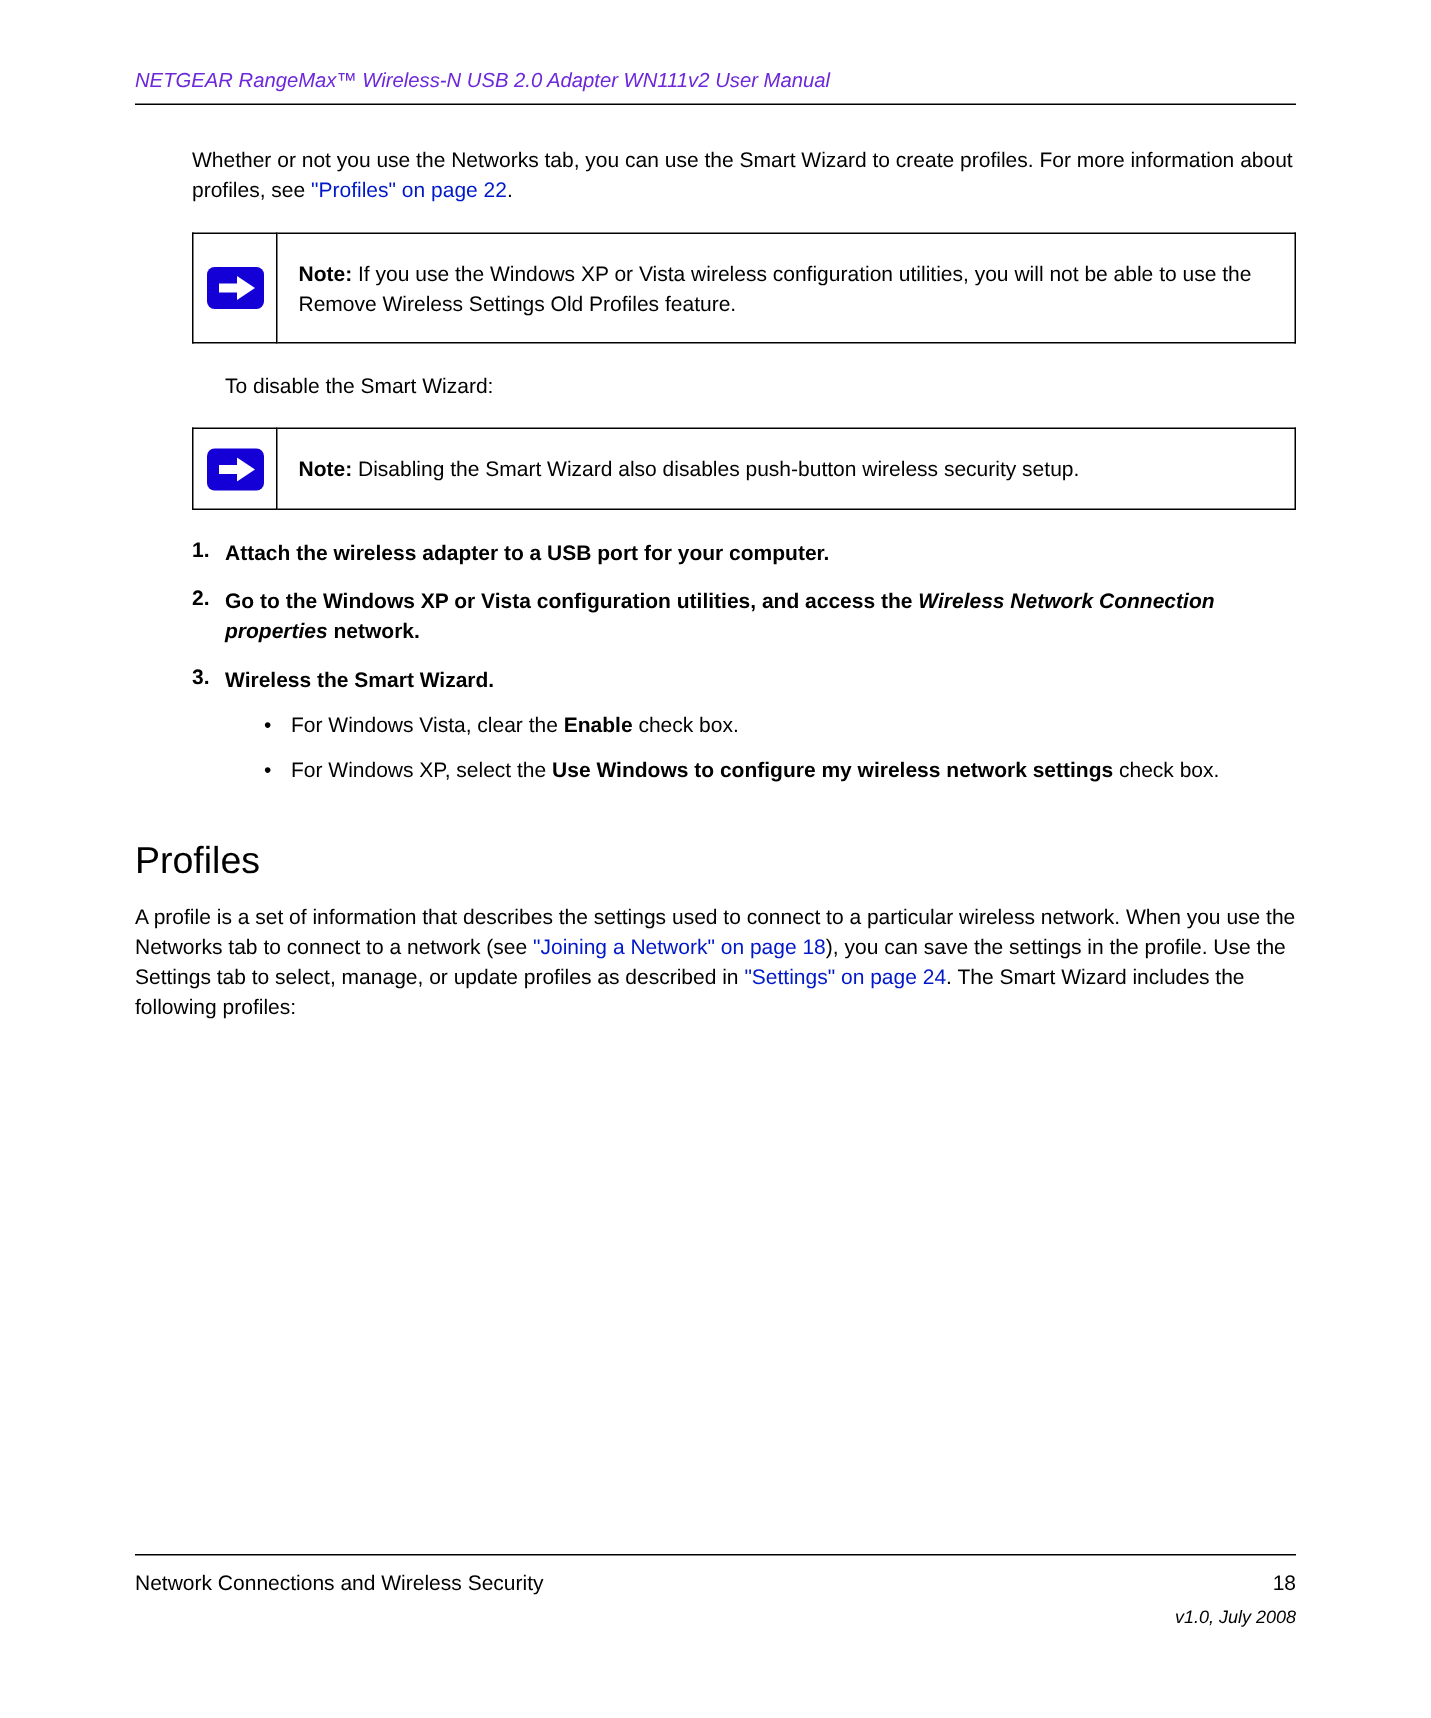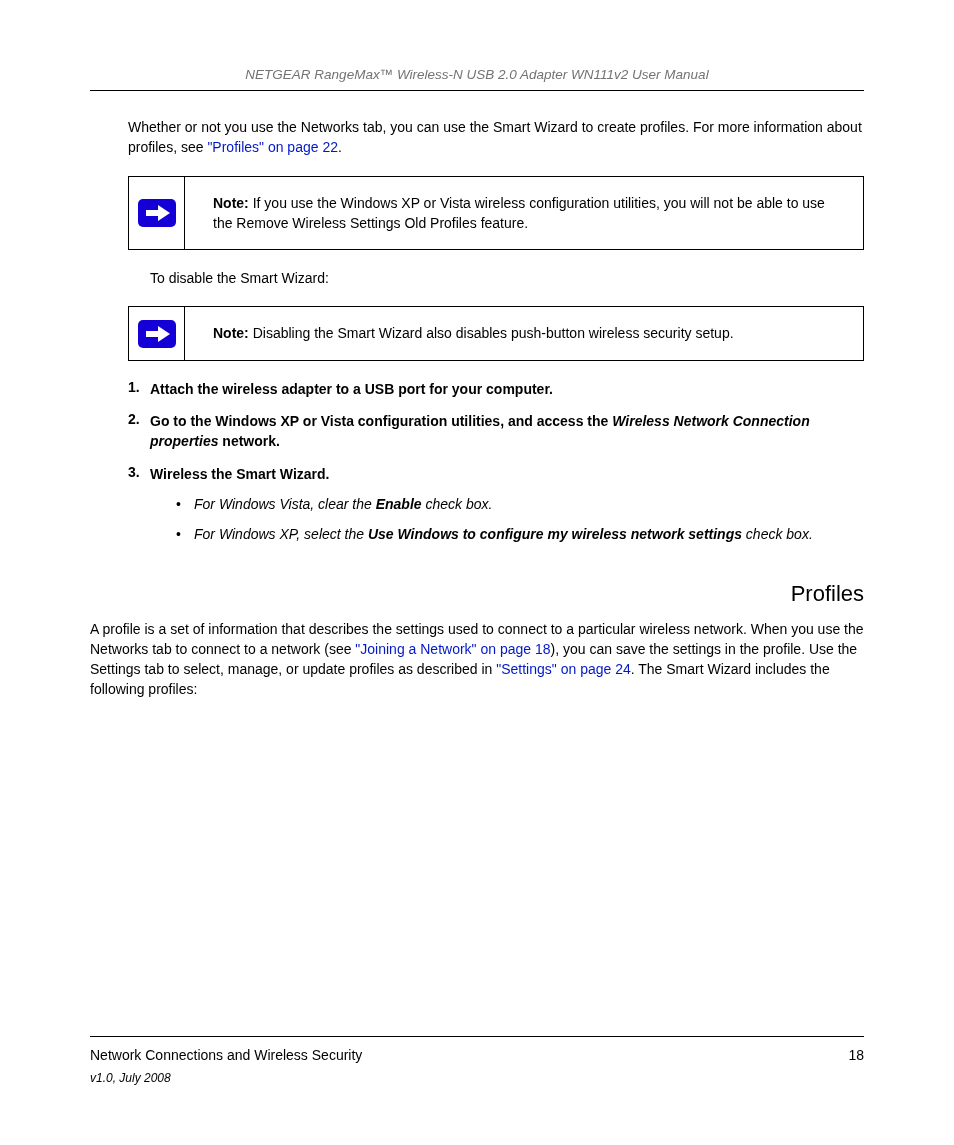--- a/index.html
+++ b/index.html
@@ -10,58 +10,56 @@
   body {
     width: 954px;
     height: 1145px;
     background: white;
     font-family: Arial, Helvetica, sans-serif;
     color: #000;
     position: relative;
     padding: 46px 90px 0 90px;
   }
   .header-right {
-    text-align: center;
+    text-align: left;
     font-style: italic;
     font-size: 13.5px;
-    color: #737373;
+    color: #6d28d9;
     margin-bottom: 8px;
-    margin-top: 21px;
   }
   .top-rule {
     border: none;
     border-top: 1.2px solid #000;
     margin-bottom: 26px;
   }
   .body-text {
     font-size: 14px;
     line-height: 1.45;
     margin: 6px 0 10px 38px;
   }
   .body-indent {
     margin-left: 60px;
     font-size: 14px;
     line-height: 1.45;
   }
   .h2 {
-    font-size: 22px;
+    font-size: 25px;
     font-family: Arial, sans-serif;
     margin: 36px 0 12px 0;
     font-weight: normal;
-    text-align: right;
   }
   .note-box {
     margin: 18px 0 18px 38px;
     width: calc(100% - 38px);
     border-collapse: collapse;
     border: 1px solid #000;
   }
   .note-box td {
     border: 1px solid #000;
-    padding: 16px 28px;
+    padding: 16px 14px;
     vertical-align: top;
   }
   .note-box td.icon-cell {
     width: 56px;
     text-align: center;
     vertical-align: middle;
     padding: 10px 6px;
   }
   .note-icon {
     width: 38px;
@@ -103,21 +101,20 @@
     font-size: 14px;
     line-height: 1.45;
     display: flex;
   }
   .sub-bullet {
     width: 18px;
     flex-shrink: 0;
   }
   .sub-body {
     flex: 1;
-    font-style: italic;
   }
   .link {
     color: #0018c8;
   }
   .footer {
     position: absolute;
     bottom: 60px;
     left: 90px;
     right: 90px;
   }
@@ -221,14 +218,14 @@
 <p class="body-text" style="margin-left:0">
   <span>A profile is a set of information that describes the settings used to connect to a particular wireless network. When you use the Networks tab to connect to a network (see </span><span class="link">"Joining a Network" on page 18</span><span>), you can save the settings in the profile. Use the Settings tab to select, manage, or update profiles as described in </span><span class="link">"Settings" on page 24</span><span>. The Smart Wizard includes the following profiles:</span>
 </p>
 
 <div class="footer">
   <hr class="bottom-rule">
   <div class="footer-row">
     <span>Network Connections and Wireless Security</span>
     <span>18</span>
   </div>
-  <div style="text-align:left; font-size:12px; margin-top:8px; font-style:italic;">v1.0, July 2008</div>
+  <div style="text-align:right; font-size:12px; margin-top:8px; font-style:italic;">v1.0, July 2008</div>
 </div>
 
 </body></html>

